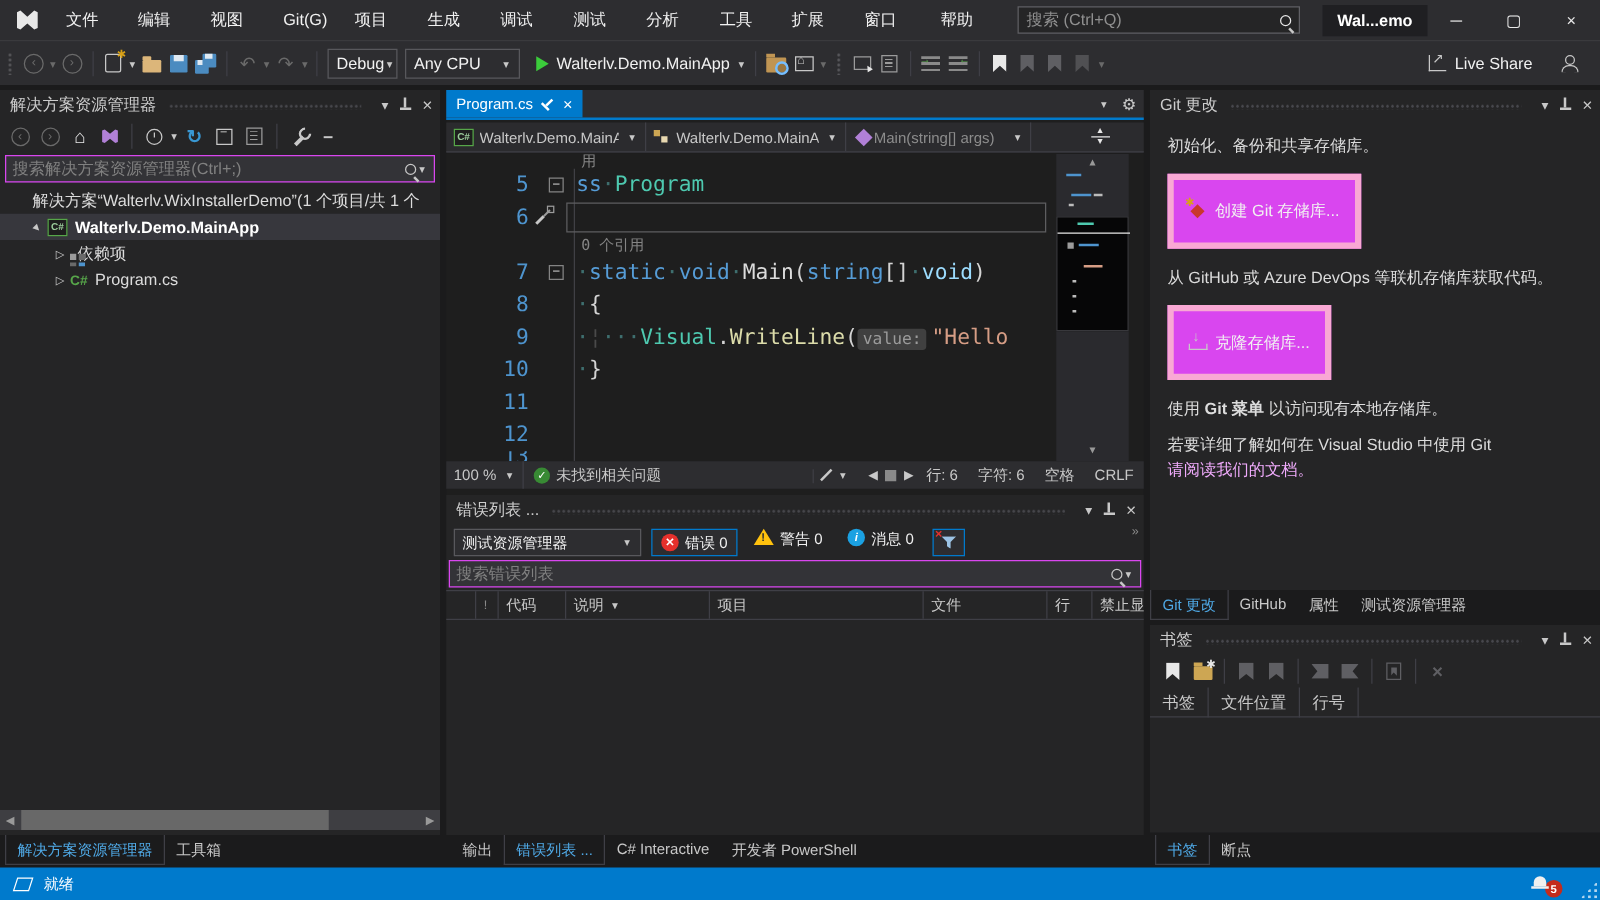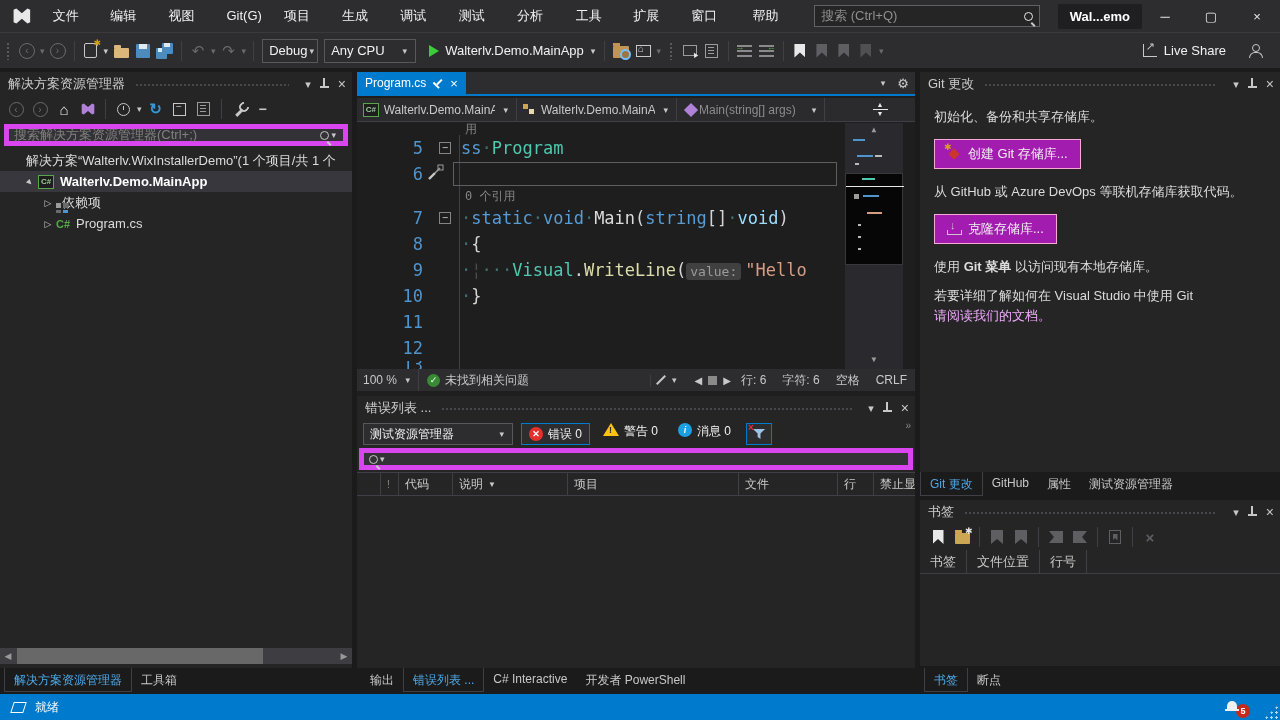--- a/index.html
+++ b/index.html
@@ -73,21 +73,21 @@
   
   .panel { position:absolute; background:#252526; }
   .ptitle { height:24px; display:flex; align-items:center; padding:0 6px 0 8px; color:#cccccc; font-size:13px; }
   .ptitle .dots { flex:1; height:5px; margin:2px 8px 0 10px;
     background-image:radial-gradient(#47474c 1px, transparent 1.2px); background-size:4px 4px; }
   .ptitle .ico { margin-left:8px; color:#c8c8c8; font-size:11px; }
   .pin { width:9px; height:13px; position:relative; margin-left:9px; }
   .pin::before { content:""; position:absolute; left:3.5px; top:0; width:2px; height:8px; background:#c8c8c8; }
   .pin::after { content:""; position:absolute; left:0; top:8px; width:9px; height:2px; background:#c8c8c8; }
   .pclose { margin-left:9px; color:#c8c8c8; font-size:14px; line-height:14px; }
-  .searchbox { height:22px; margin:2px 4px; background:#333337; border:5px solid #d946ef;
+  .searchbox { height:22px; margin:2px 4px; background:#333337; border:1px solid #d946ef;
     display:flex; align-items:center; padding:0 5px; color:#808080; font-size:13px; }
   .searchbox .txt { flex:1; overflow:hidden; white-space:nowrap; }
   .mag { width:9px; height:9px; border:1.5px solid #c8c8c8; border-radius:50%; position:relative; flex:none; }
   .mag::after { content:""; position:absolute; width:5px; height:1.5px; background:#c8c8c8; left:7px; top:9px; transform:rotate(45deg); transform-origin:left top; }
 
   
   #sol-exp { left:0; top:72px; width:352px; height:596px; }
   .setoolbar { height:26px; display:flex; align-items:center; padding:0 4px; }
   .setoolbar .tbtn { min-width:24px; }
   .house { color:#e8e8e8; font-size:15px; }
@@ -201,22 +201,22 @@
   .funnel::after { content:"×"; position:absolute; left:-5px; top:-6px; color:#e5302c; font-size:10px; font-weight:bold; }
   .ovflow { position:absolute; right:4px; top:0; color:#888; font-size:10px; }
   .errhead { height:24px; display:flex; border-top:1px solid #3f3f46; border-bottom:1px solid #3f3f46; align-items:center; font-size:12px; color:#c8c8c8; overflow:hidden; }
   .ehcell { height:24px; display:flex; align-items:center; padding:0 6px; border-right:1px solid #3f3f46; flex:none; overflow:hidden; white-space:nowrap; }
   .ehcell .sort { font-size:8px; margin-left:5px; color:#c8c8c8; }
 
   
   #gitpanel { left:920px; top:72px; width:360px; height:400px; }
   .gitbody { padding:12px 14px; font-size:13px; color:#dcdcdc; }
   .gitbody p { margin-bottom:10px; line-height:1.45; }
-  .gbtn { display:inline-flex; align-items:center; background:#a21caf; border:1px solid #f9a8d4; color:#f1f1f1;
-    padding:5px 12px; margin:2px 0 14px 0; font-size:13px; }
+  .gbtn { display:inline-flex; align-items:center; background:#d946ef; border:5px solid #f9a8d4; color:#f1f1f1;
+    padding:16px 12px; margin:2px 0 14px 0; font-size:13px; }
   .gitico { width:13px; height:13px; position:relative; margin-right:8px; }
   .gitico::before { content:""; position:absolute; left:3px; top:3px; width:8px; height:8px; background:#c9372c; transform:rotate(45deg); }
   .gitico::after { content:"✱"; position:absolute; left:-3px; top:-5px; color:#d8a117; font-size:9px; }
   .cloneico { width:13px; height:13px; position:relative; margin-right:8px; }
   .cloneico::before { content:"↓"; position:absolute; left:3px; top:-3px; color:#c8c8c8; font-size:11px; font-weight:bold; }
   .cloneico::after { content:""; position:absolute; left:0; bottom:0; width:13px; height:4px; border:1.5px solid #c8c8c8; border-top:none; }
   .gitlink { color:#f0abfc; }
   #gittabs { left:920px; top:472px; width:360px; }
   #bmpanel { left:920px; top:500px; width:360px; height:166px; }
   .bmtools { height:26px; display:flex; align-items:center; padding:0 6px; }
@@ -614,20 +614,21 @@
         <div class="flatbtn">
           <span class="infoico">i</span>
           <span>消息 0</span>
         </div>
         <div class="togglebtn" style="padding:0 4px;">
           <span class="funnel"></span>
         </div>
         <span class="ovflow">»</span>
       </div>
       <div class="searchbox" style="margin:0 2px 2px 2px;">
+        <span class="txt">搜索错误列表</span>
         <span class="mag"></span>
         <span class="chev">▾</span>
       </div>
       <div class="errhead" id="errhead">
           <div class="ehcell" style="width: 24px;"></div>
           <div class="ehcell" style="width: 18px; color: rgb(138, 138, 138); font-size: 10px;">!</div>
           <div class="ehcell" style="width: 54px;">代码</div>
           <div class="ehcell" style="width: 115px;">说明<span class="sort">▼</span></div>
           <div class="ehcell" style="width: 171px;">项目</div>
           <div class="ehcell" style="width: 99px;">文件</div>

